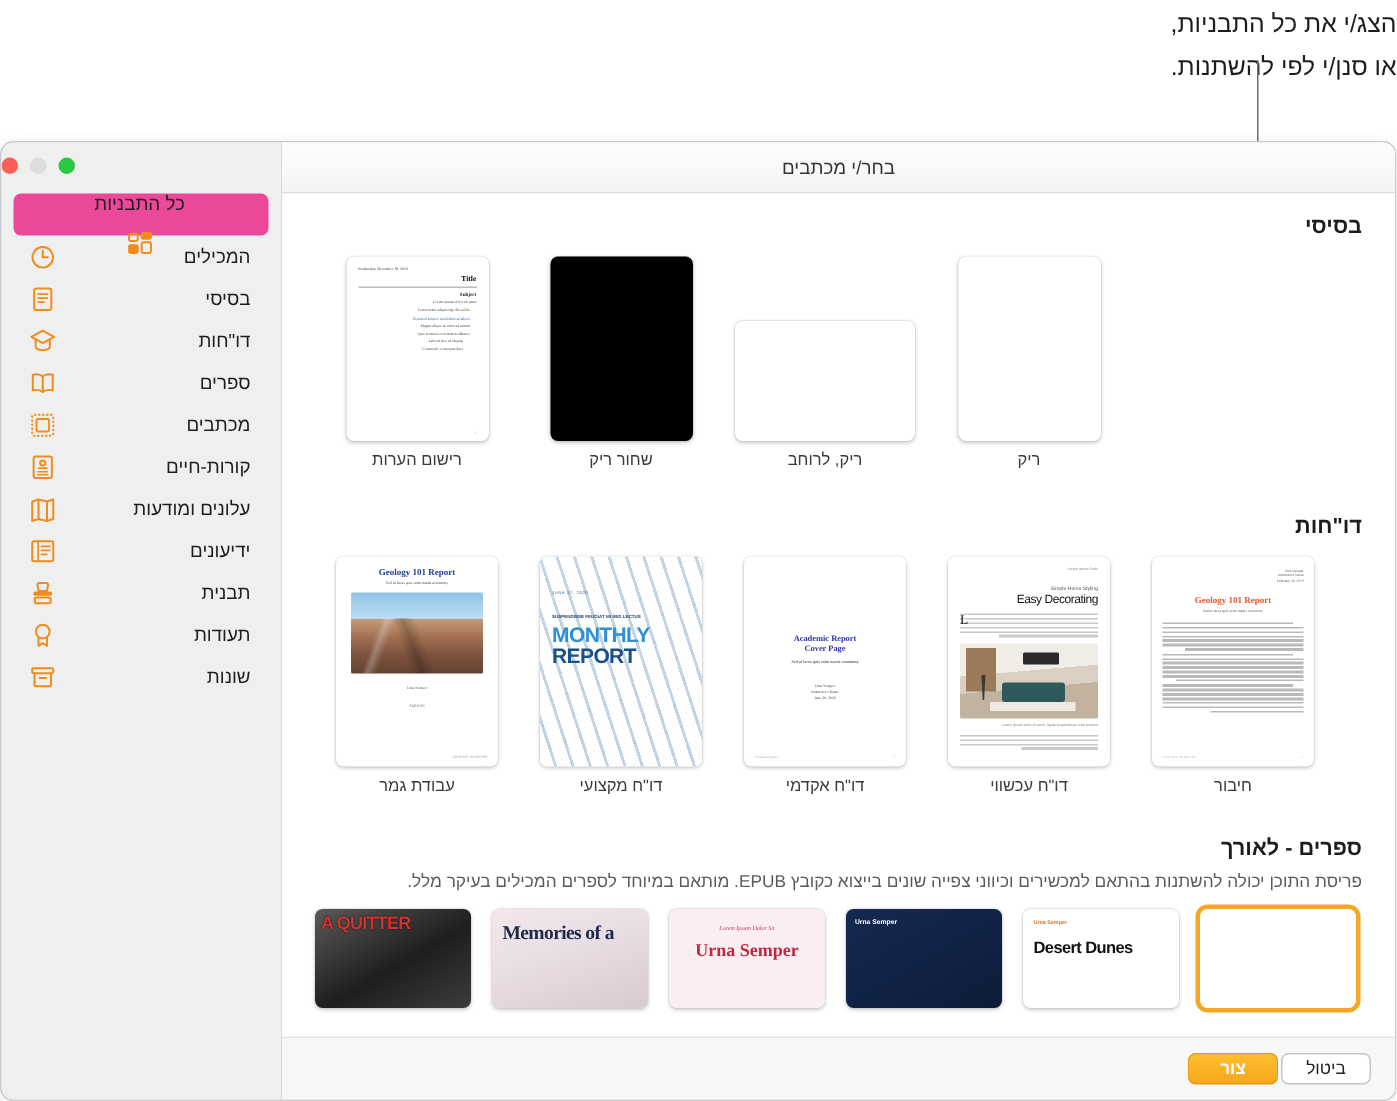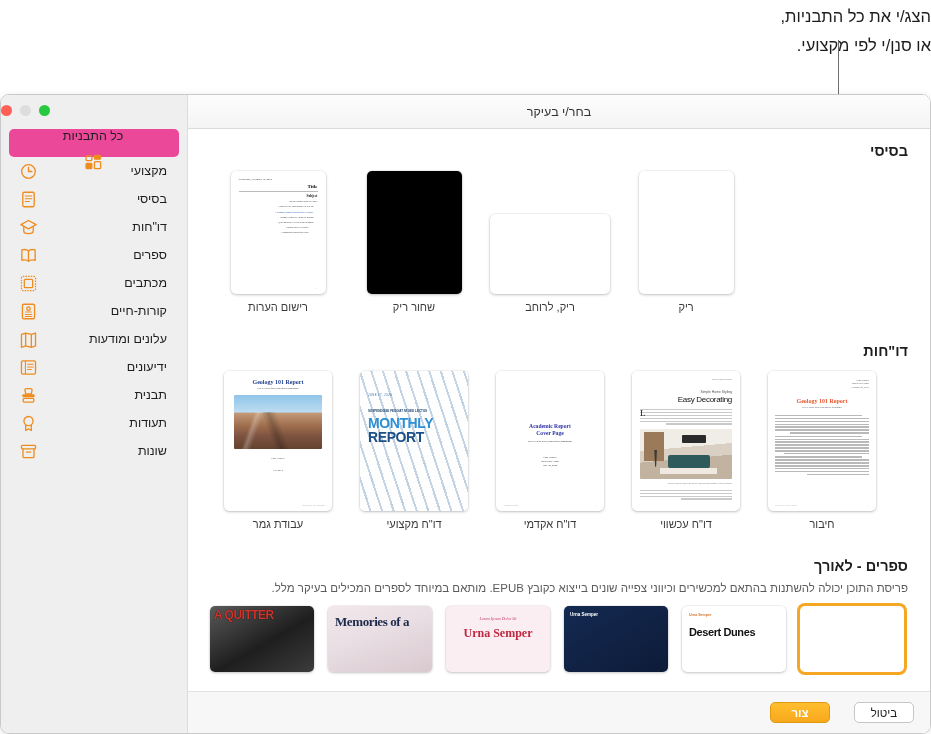--- a/index.html
+++ b/index.html
@@ -192,21 +192,21 @@
   .bk4 { background: linear-gradient(150deg,#142a52,#0d1b38); }
   .bk4 .k { position:absolute; left:6px; top:6px; color:#fff; font-size:4.5px; font-weight:bold;}
   .bk5 { background:#ffffff; }
   .bk5 .k { position:absolute; left:7px; top:7px; color:#d8742b; font-size:3.6px; font-weight:bold;}
   .bk5 .tx{ position:absolute; left:7px; top:20px; color:#111; font-size:11px; font-weight:bold; letter-spacing:-.4px;}
 
   
   .footer {
     height: 42px; flex: 0 0 42px;
     display: flex; flex-direction: row-reverse; align-items: center;
-    justify-content: flex-end; gap: 24px;
+    justify-content: flex-end; gap: 2px;
     padding: 0 16px;
     background: #f7f7f7; border-top: 1px solid #e2e2e2;
   }
   .btn {
     height: 21px; min-width: 60px; padding: 0 14px;
     border-radius: 5px; font-size: 11.5px; line-height: 21px;
     text-align: center; cursor: default;
     border: 1px solid #c6c6c6; background: #fff; color: #222;
   }
   .btn.primary {
@@ -246,30 +246,30 @@
   .side-item .lbl { order: 1; }
   svg { display: block; }
 </style>
 </head>
 <body>
 
 <div id="root">
 
   <div class="callout">
     <div>הצג/י את כל התבניות,</div>
-    <div>או סנן/י לפי מקצועי.</div>
+    <div>או סנן/י לפי להשתנות.</div>
   </div>
   <div class="callout-line leader-v"></div>
 
   <div class="window">
 
     <div class="main-pane">
 
       <div class="titlebar">
-        <span>בחר/י בעיקר</span>
+        <span>בחר/י מכתבים</span>
       </div>
 
       <div class="scroll-area">
 
         <div class="section">
           <div class="section-head">בסיסי</div>
           <div class="row">
 
             <div class="cell">
               <div class="thumb p-portrait">
@@ -491,21 +491,21 @@
             <svg viewBox="0 0 20 20" width="19" height="19" fill="none" stroke="#f08c1e" stroke-width="1.4">
               <rect x="2.2" y="3" width="6" height="5" rx="1"></rect>
               <rect x="11" y="2.5" width="6.5" height="4" rx="1" fill="#f08c1e"></rect>
               <rect x="2.2" y="11" width="6" height="5.5" rx="1" fill="#f08c1e"></rect>
               <rect x="11" y="9" width="6.5" height="7.5" rx="1"></rect>
             </svg>
           </span>
         </div>
 
         <div class="side-item">
-          <span class="lbl">מקצועי</span>
+          <span class="lbl">המכילים</span>
           <span class="ico">
             <svg viewBox="0 0 20 20" width="19" height="19" fill="none" stroke="#f08c1e" stroke-width="1.4">
               <circle cx="10" cy="10" r="7.2"></circle>
                 <path d="M10 5.4V10h3.6" stroke-linecap="round"></path>
             </svg>
           </span>
         </div>
 
         <div class="side-item">
           <span class="lbl">בסיסי</span>

